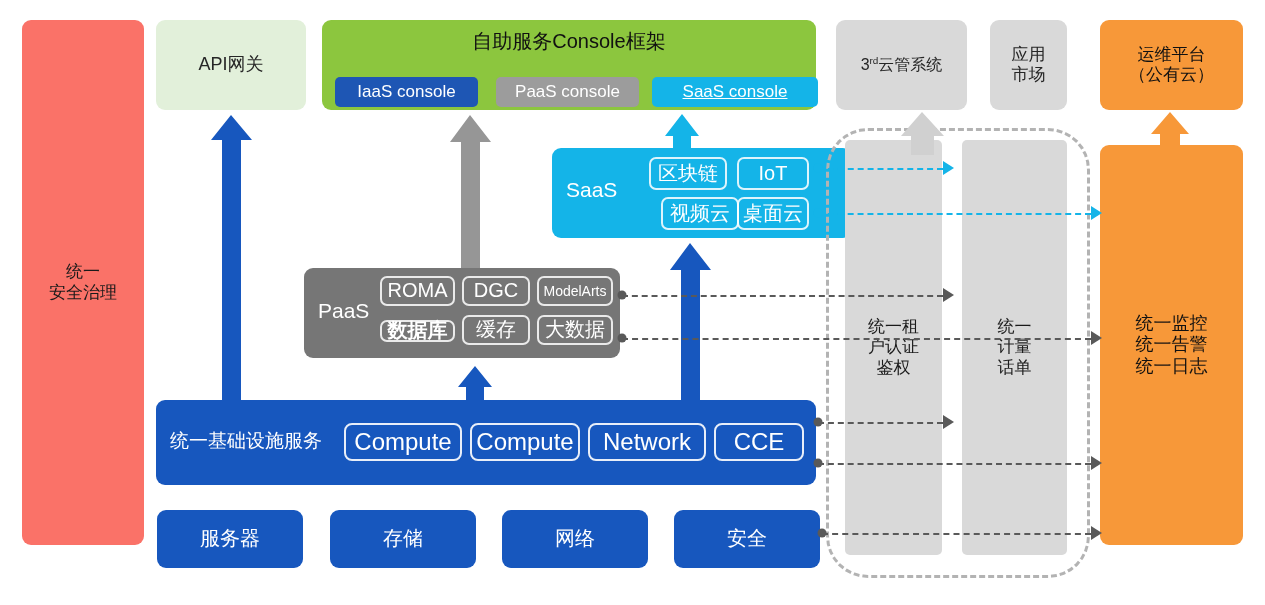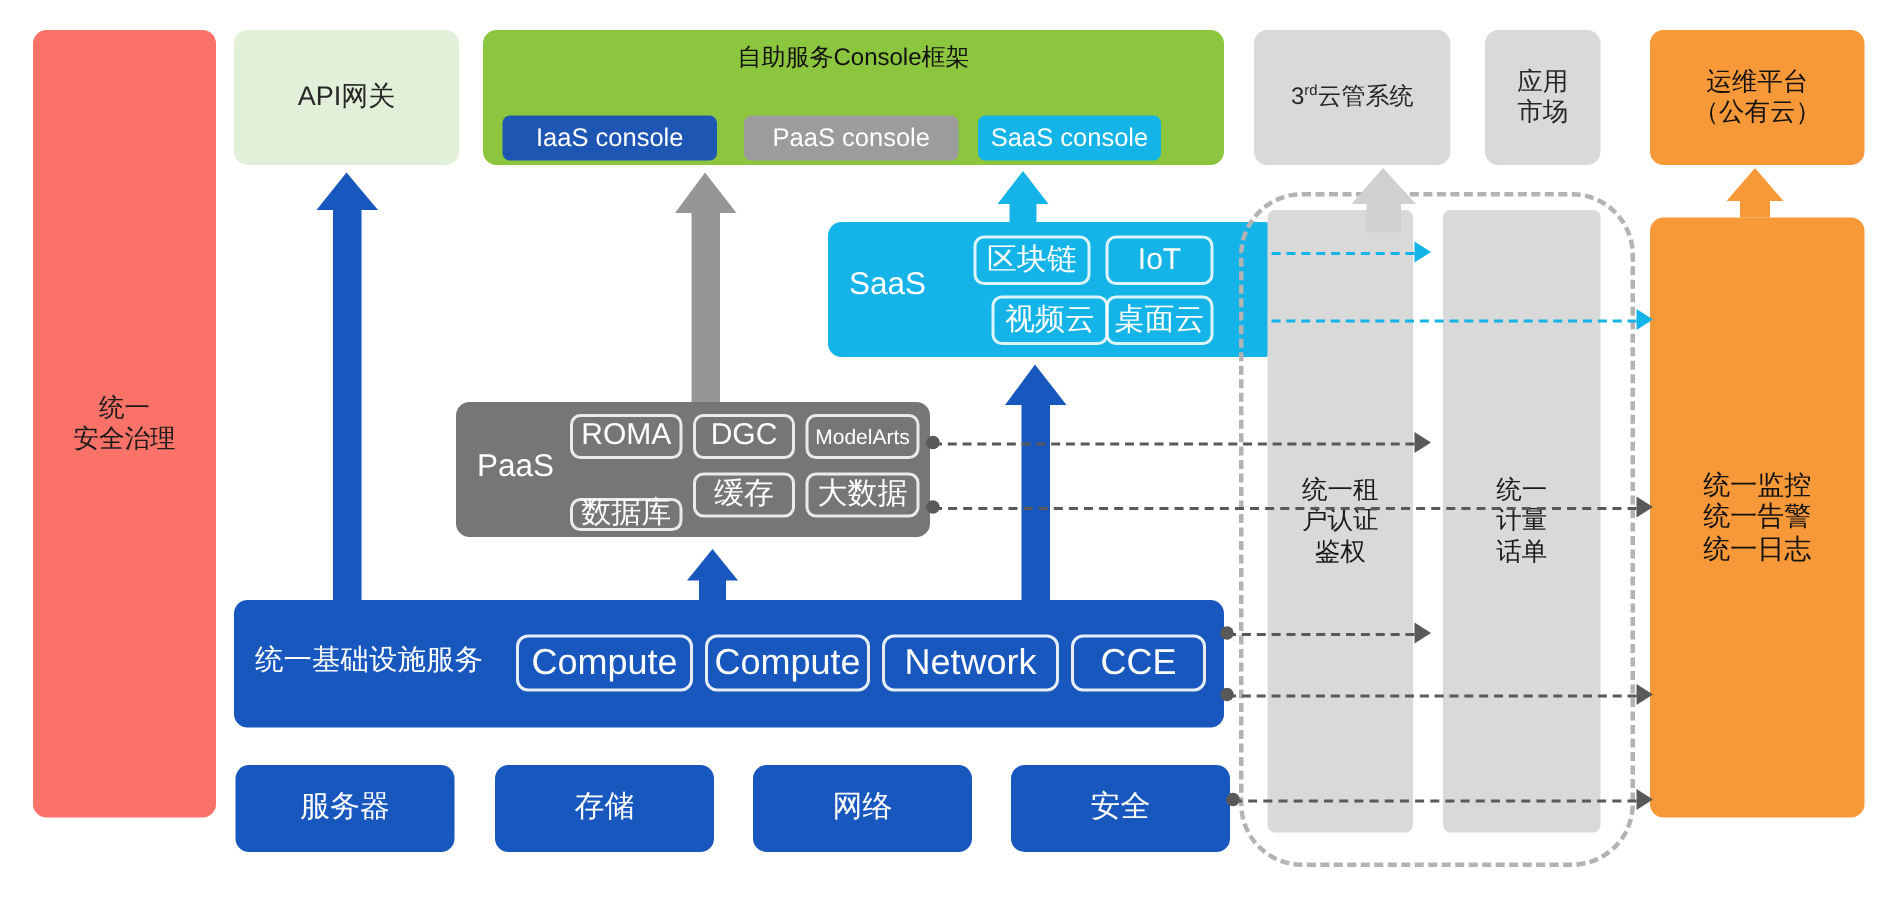--- a/index.html
+++ b/index.html
@@ -51,33 +51,33 @@
     left: 322px; top: 20px; width: 494px; height: 90px;
     background: #8CC63E;
     border-radius: 9px;
     display: block;
   }
   .console-title {
     position: absolute;
     left: 0; top: 10px; width: 100%;
     text-align: center;
     color: #111;
-    font-size: 16px;
+    font-size: 20px;
   }
   .console-chip {
     position: absolute;
     top: 57px; height: 30px;
     border-radius: 5px;
     display: flex; align-items: center; justify-content: center;
     color: #ffffff;
     font-size: 17px;
   }
   .chip-iaas { left: 13px;  width: 143px; background: #1E56B4; }
   .chip-paas { left: 174px; width: 143px; background: #9C9C9C; text-align: center; }
-  .chip-saas { left: 330px; width: 122px; background: #14B4E8; }
+  .chip-saas { left: 330px; width: 166px; background: #14B4E8; text-decoration: underline; }
 
   
   .third-cloud {
     left: 836px; top: 20px; width: 131px; height: 90px;
     background: #D9D9D9; border-radius: 9px;
     color: #262626; font-size: 16px;
   }
   .app-market {
     left: 990px; top: 20px; width: 77px; height: 90px;
     background: #D9D9D9; border-radius: 9px;
@@ -125,21 +125,21 @@
     background: #767676; border-radius: 9px;
     display: block;
   }
   .paas-label {
     position: absolute; left: 14px; top: 31px;
     color: #ffffff; font-size: 21px;
   }
   .paas-c1 { left: 76px;  top: 8px;  width: 75px; height: 30px; }
   .paas-c2 { left: 158px; top: 8px;  width: 68px; height: 30px; }
   .paas-c3 { left: 233px; top: 8px;  width: 76px; height: 30px; font-size: 14px !important; }
-  .paas-c4 { left: 76px;  top: 64px; width: 75px; height: 22px; }
+  .paas-c4 { left: 76px;  top: 52px; width: 75px; height: 22px; font-weight: bold; }
   .paas-c5 { left: 158px; top: 47px; width: 68px; height: 30px; }
   .paas-c6 { left: 233px; top: 47px; width: 76px; height: 30px; }
 
   
   .infra {
     left: 156px; top: 400px; width: 660px; height: 85px;
     background: #1757BE; border-radius: 9px;
     display: block;
   }
   .infra-label {

